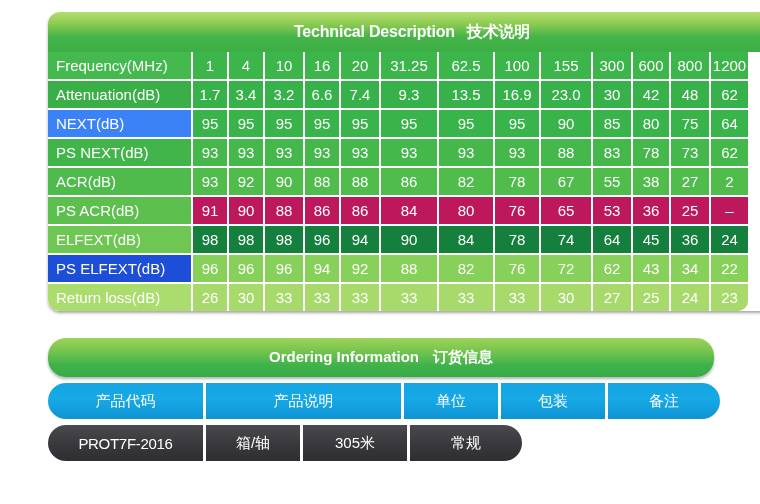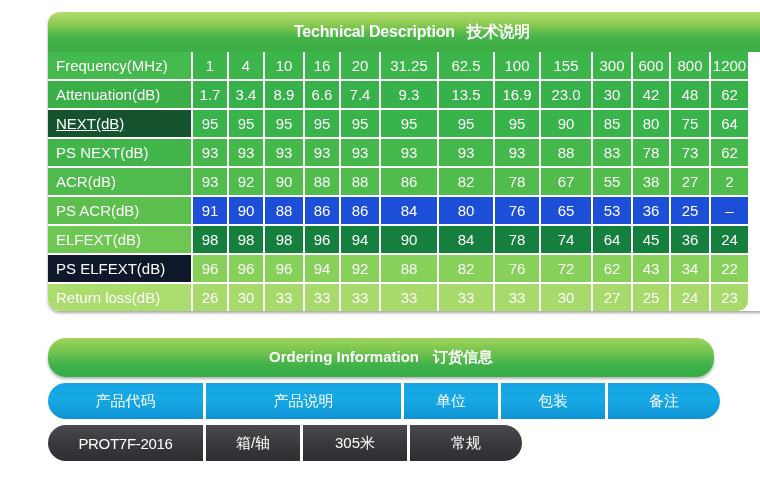--- a/index.html
+++ b/index.html
@@ -91,33 +91,33 @@
   .c10 { width: 36px; flex: 0 0 36px; }
   .c11 { width: 38px; flex: 0 0 38px; }
   .c12 { width: 37px; flex: 0 0 37px; }
 
   
   .r0 .tcell { background: #3cb54a; }
   .r1 .tcell { background: #37b24a; }
   .r2 .tcell { background: #38b44a; }
   .r3 .tcell { background: #45b84b; }
   .r4 .tcell { background: #4fbc4c; }
-  .r5 .tcell { background: #1d4ed8; }
+  .r5 .tcell { background: #be185d; }
   .r6 .tcell { background: #15803d; }
   .r7 .tcell { background: #87d05a; }
   .r8 .tcell { background: #a8da6b; }
 
   .r0 .tcell.label { background: #44b94d; }
   .r1 .tcell.label { background: #3aaf48; }
-  .r2 .tcell.label { background: #14532d; text-decoration: underline; }
+  .r2 .tcell.label { background: #3b82f6; }
   .r3 .tcell.label { background: #41b44a; }
   .r4 .tcell.label { background: #4fbb4c; }
   .r5 .tcell.label { background: #5dc04e; }
   .r6 .tcell.label { background: #6fc753; }
-  .r7 .tcell.label { background: #0f172a; }
+  .r7 .tcell.label { background: #1d4ed8; }
   .r8 .tcell.label { background: #aadc6e; }
 
   
   .trow.r8 .tcell:last-child { border-bottom-right-radius: 10px; }
   .trow.r8 .tcell.label { border-bottom-left-radius: 10px; }
 
   
   .order-section {
     position: absolute;
     left: 48px;
@@ -208,21 +208,21 @@
       <div class="tcell c9">300</div>
       <div class="tcell c10">600</div>
       <div class="tcell c11">800</div>
       <div class="tcell c12">1200</div>
     </div>
 
     <div class="trow r1">
       <div class="tcell label c-label">Attenuation(dB)</div>
       <div class="tcell c0">1.7</div>
       <div class="tcell c1">3.4</div>
-      <div class="tcell c2">8.9</div>
+      <div class="tcell c2">3.2</div>
       <div class="tcell c3">6.6</div>
       <div class="tcell c4">7.4</div>
       <div class="tcell c5">9.3</div>
       <div class="tcell c6">13.5</div>
       <div class="tcell c7">16.9</div>
       <div class="tcell c8">23.0</div>
       <div class="tcell c9">30</div>
       <div class="tcell c10">42</div>
       <div class="tcell c11">48</div>
       <div class="tcell c12">62</div>

